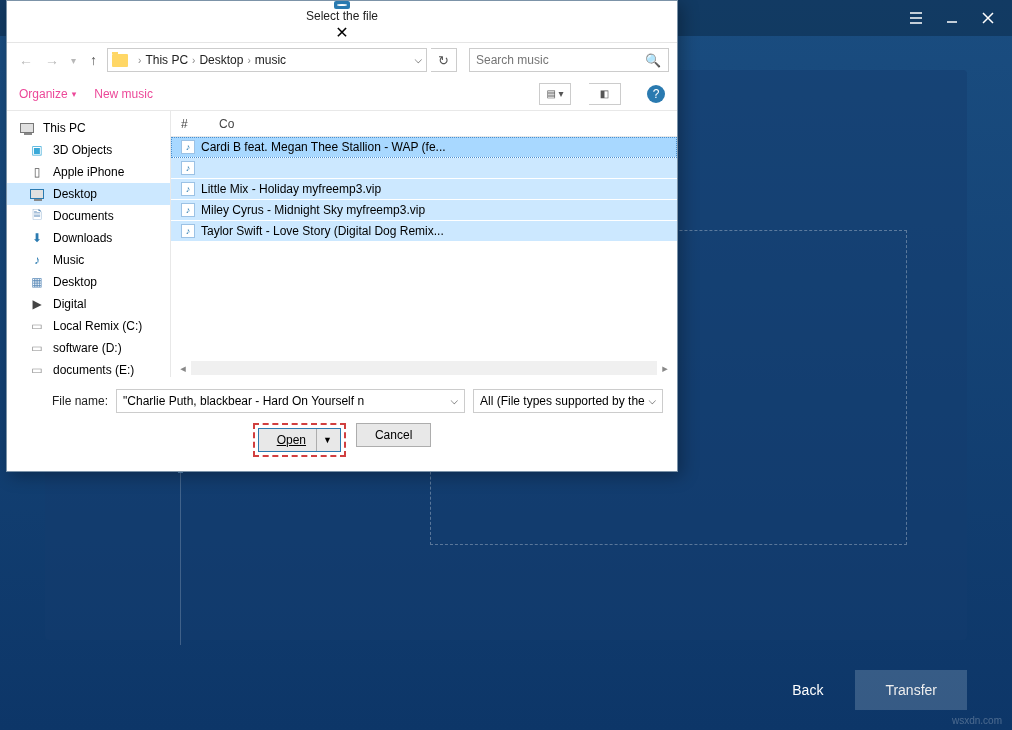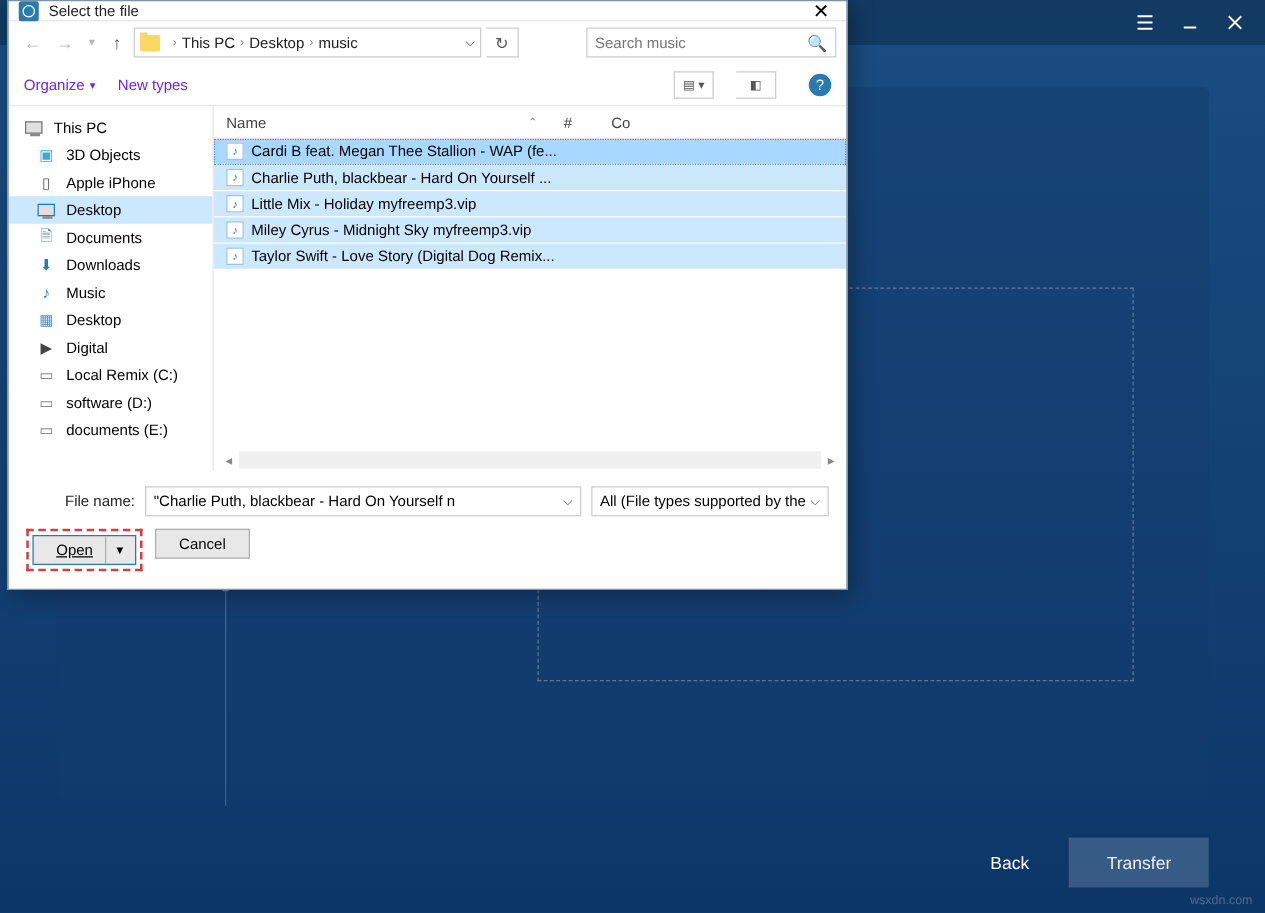--- a/index.html
+++ b/index.html
@@ -16,42 +16,42 @@
 .drop-area { position: absolute; top: 230px; left: 430px; right: 105px; height: 315px; border: 1px dashed rgba(255,255,255,0.3); }
 .vert-line { position: absolute; top: 115px; left: 180px; bottom: 85px; width: 1px; background: rgba(255,255,255,0.2); }
 .vert-tick { position: absolute; top: 115px; left: 178px; width: 5px; height: 8px; background: #5a8ab8; }
 .vert-tick2 { position: absolute; top: 465px; left: 178px; width: 5px; height: 8px; background: #5a8ab8; }
 .app-footer { position: absolute; bottom: 20px; right: 45px; display: flex; gap: 20px; align-items: center; }
 .app-footer .back { color: #fff; font-size: 14px; cursor: pointer; padding: 10px 12px; }
 .app-footer .transfer { background: rgba(180,200,220,0.25); color: #eee; font-size: 14px; padding: 12px 30px; cursor: pointer; }
 
 
 .dialog { position: absolute; top: 0; left: 6px; width: 672px; height: 472px; background: #fff; border: 1px solid #7c93a8; box-shadow: 4px 4px 16px rgba(0,0,0,0.3); display: flex; flex-direction: column; }
-.dlg-title { height: 16px; display: flex; align-items: center; border-bottom: 1px solid #e5e5e5; }
+.dlg-title { height: 42px; display: flex; align-items: center; border-bottom: 1px solid #e5e5e5; flex-direction: column; }
 .dlg-title-icon { width: 16px; height: 16px; margin: 0 8px; background: #2a7ab0; border-radius: 2px; position: relative; }
 .dlg-title-icon::after { content: ""; position: absolute; inset: 3px; border: 1px solid #fff; border-radius: 50%; }
 .dlg-title-text { flex: 1; font-size: 12px; color: #222; }
 .dlg-close { width: 40px; text-align: center; font-size: 16px; cursor: pointer; }
 
 .dlg-nav { height: 34px; display: flex; align-items: center; padding: 0 8px; gap: 4px; }
 .nav-arrow { color: #b8b8b8; padding: 2px 4px; font-size: 14px; }
 .nav-up { color: #555; font-size: 14px; padding: 2px 6px; }
 .dlg-path { flex: 1; height: 24px; border: 1px solid #ccc; display: flex; align-items: center; padding: 0 4px; font-size: 12px; }
 .folder-icon { width: 16px; height: 13px; background: #ffd766; border-radius: 1px; margin-right: 6px; position: relative; }
 .folder-icon::before { content: ""; position: absolute; top: -2px; left: 0; width: 6px; height: 2px; background: #ffd766; }
 .dlg-path .crumb { color: #222; cursor: pointer; }
 .dlg-path .sep { color: #888; margin: 0 4px; font-size: 10px; }
 .dlg-path-arrow { color: #555; font-size: 10px; margin-left: 6px; }
 .dlg-refresh { width: 26px; height: 24px; border: 1px solid #ccc; border-left: none; display: flex; align-items: center; justify-content: center; color: #555; font-size: 13px; margin-right: 8px; }
-.dlg-search { width: 200px; height: 24px; border: 1px solid #ccc; display: flex; align-items: center; padding: 6px 6px; margin-left: 42px; }
+.dlg-search { width: 200px; height: 24px; border: 1px solid #ccc; display: flex; align-items: center; padding: 6px 6px; }
 .dlg-search input { border: none; outline: none; flex: 1; font-size: 12px; color: #888; }
 .search-mag { color: #888; font-size: 13px; }
 
 .dlg-toolbar { height: 34px; display: flex; align-items: center; padding: 0 12px; gap: 18px; border-bottom: 1px solid #e8e8e8; }
-.dlg-toolbar .link { color: #6d28d9; font-size: 12px; display: flex; align-items: center; gap: 4px; cursor: pointer; }
+.dlg-toolbar .link { color: #ec4899; font-size: 12px; display: flex; align-items: center; gap: 4px; cursor: pointer; }
 .dlg-toolbar .spacer { flex: 1; }
 .dlg-toolbar .view-btn { width: 32px; height: 22px; border: 1px solid #ccc; display: flex; align-items: center; justify-content: center; font-size: 10px; color: #555; cursor: pointer; }
 .dlg-toolbar .view-btn + .view-btn { border-left: none; }
 .dlg-toolbar .help { width: 18px; height: 18px; border-radius: 50%; background: #2a7ab0; color: #fff; font-size: 12px; display: flex; align-items: center; justify-content: center; margin-left: 8px; cursor: pointer; }
 
 .dlg-body { flex: 1; display: flex; overflow: hidden; }
 .dlg-tree { width: 164px; border-right: 1px solid #e8e8e8; padding: 6px 0; font-size: 12px; overflow-y: auto; }
 .tree-item { display: flex; align-items: center; gap: 8px; padding: 3px 6px 3px 22px; cursor: pointer; }
 .tree-item.root { padding-left: 12px; }
 .tree-item.selected { background: #cce8ff; }
@@ -74,21 +74,21 @@
 .file-row span { white-space: nowrap; overflow: hidden; text-overflow: ellipsis; max-width: 250px; }
 .list-scroll { height: 18px; display: flex; align-items: center; padding: 0 4px; }
 .list-scroll .sarrow { width: 16px; color: #888; text-align: center; font-size: 11px; cursor: pointer; }
 .list-scroll .strack { flex: 1; height: 14px; background: #f0f0f0; }
 
 .dlg-footer { padding: 12px 14px 14px; }
 .footer-row1 { display: flex; align-items: center; gap: 8px; margin-bottom: 10px; margin-left: 31px; }
 .footer-row1 label { font-size: 12px; color: #222; }
 .fname-input { flex: 1; height: 24px; border: 1px solid #ccc; padding: 0 6px; font-size: 12px; display: flex; align-items: center; justify-content: space-between; }
 .filter-select { width: 190px; height: 24px; border: 1px solid #ccc; padding: 0 6px; font-size: 12px; display: flex; align-items: center; justify-content: space-between; }
-.footer-row2 { display: flex; justify-content: flex-start; gap: 10px; }
+.footer-row2 { display: flex; justify-content: center; gap: 10px; }
 .open-wrap { border: 2px dashed #d04040; padding: 3px; }
 .btn { height: 24px; padding: 0 18px; font-size: 12px; border: 1px solid #adadad; background: #e8e8e8; cursor: pointer; display: flex; align-items: center; }
 .btn.open { border-color: #2a7ab0; position: relative; padding-right: 8px; }
 .btn.open .divider { width: 1px; height: 100%; background: #adadad; margin: 0 6px 0 10px; }
 .btn.open .caret { font-size: 9px; }
 .watermark { position: absolute; bottom: 4px; right: 10px; font-size: 10px; color: rgba(255,255,255,0.25); }
 </style>
 </head>
 <body>
 
@@ -156,21 +156,21 @@
       <input placeholder="Search music" style="">
       <span class="search-mag">🔍</span>
     </div>
   </div>
 
   <div class="dlg-toolbar">
     <div class="link">
         <span>Organize</span>
         <span style="font-size:9px">▾</span>
       </div>
-    <div class="link">New types</div>
+    <div class="link">New music</div>
     <div class="spacer"></div>
     <div class="view-btn">▤ ▾</div>
     <div class="view-btn">◧</div>
     <div class="help">?</div>
   </div>
 
   <div class="dlg-body">
     <div class="dlg-tree" id="tree">
         <div class="tree-item root">
           <div class="ticon-sm">
@@ -220,35 +220,30 @@
           <div class="ticon-sm" style="color: rgb(136, 136, 136);">▭</div>
           <span>software (D:)</span>
         </div>
         <div class="tree-item">
           <div class="ticon-sm" style="color: rgb(136, 136, 136);">▭</div>
           <span>documents (E:)</span>
         </div>
       </div>
     <div class="dlg-list">
       <div class="list-header">
-        <div class="col col-name">
-            <span>Name</span>
-            <span class="sort-arrow">⌃</span>
-          </div>
         <div class="col col-num">#</div>
         <div class="col col-co">Co</div>
       </div>
       <div class="list-rows" id="files">
           <div class="file-row first">
             <div class="music-icon">♪</div>
             <span>Cardi B feat. Megan Thee Stallion - WAP (fe...</span>
           </div>
           <div class="file-row">
             <div class="music-icon">♪</div>
-            <span>Charlie Puth, blackbear - Hard On Yourself ...</span>
           </div>
           <div class="file-row">
             <div class="music-icon">♪</div>
             <span>Little Mix - Holiday myfreemp3.vip</span>
           </div>
           <div class="file-row">
             <div class="music-icon">♪</div>
             <span>Miley Cyrus - Midnight Sky myfreemp3.vip</span>
           </div>
           <div class="file-row">

